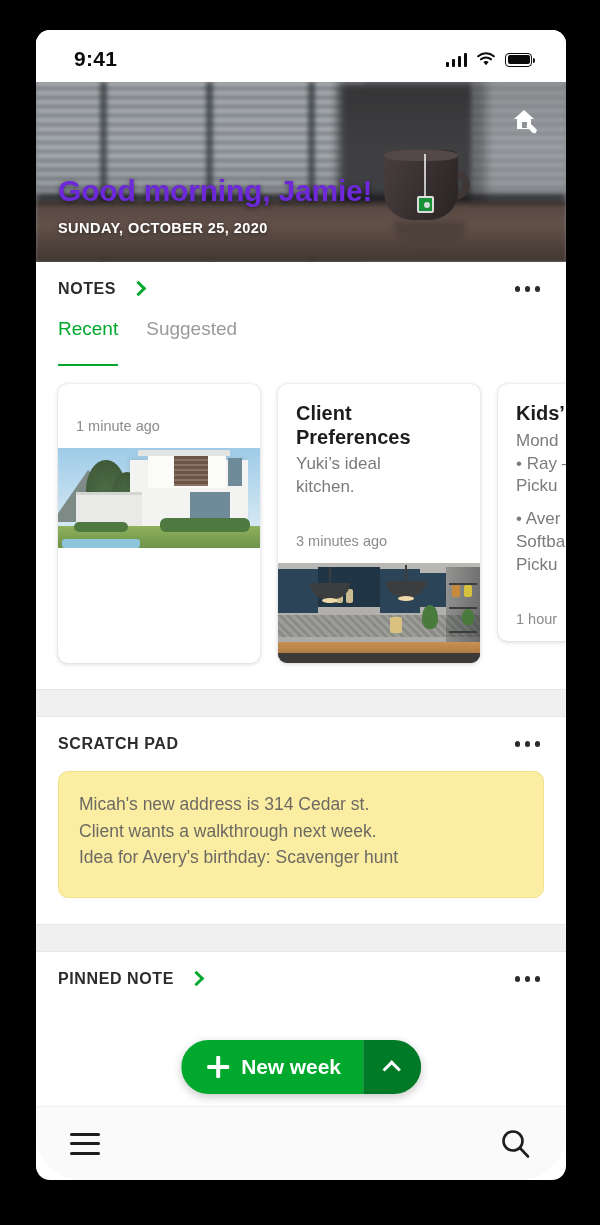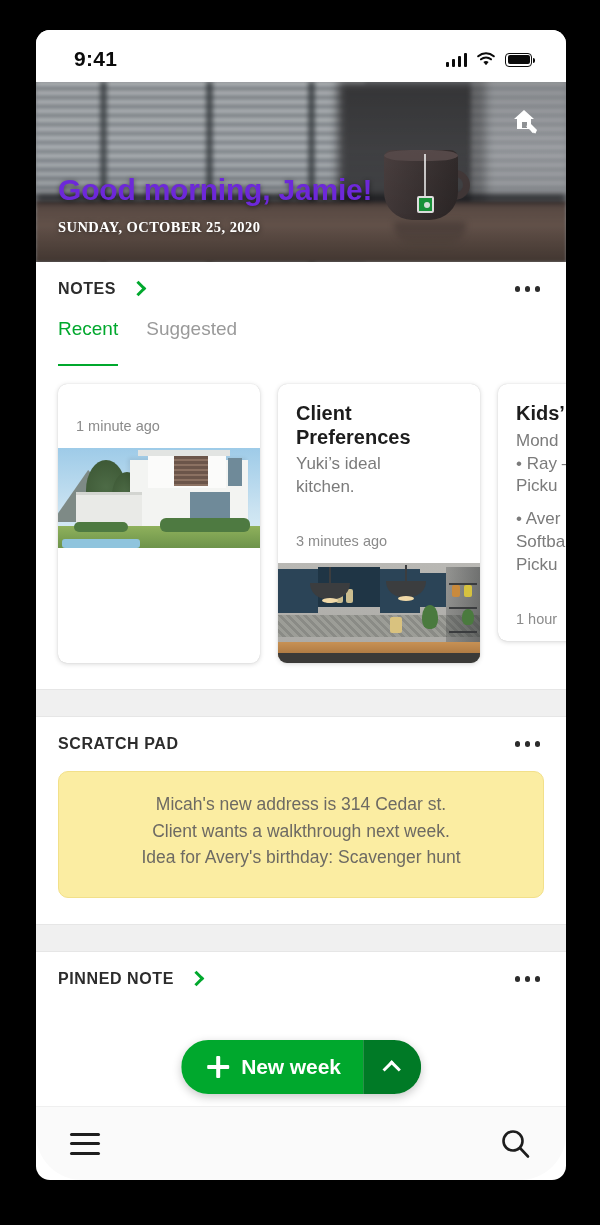--- a/index.html
+++ b/index.html
@@ -104,21 +104,21 @@
     position:absolute; inset:0;
     background:linear-gradient(to bottom,rgba(0,0,0,.10) 0%,rgba(0,0,0,.02) 38%,rgba(0,0,0,.16) 100%);
   }
   #hero-text { position:absolute; left:22px; bottom:26px; }
   #greeting {
     font-size:30px; font-weight:700; color:#6d28d9; letter-spacing:-.2px;
     text-shadow:0 1px 5px rgba(0,0,0,.45);
   }
   #hero-date {
     margin-top:12px; font-size:14.5px; font-weight:700; color:#fff;
-    letter-spacing:.45px; text-shadow:0 1px 5px rgba(0,0,0,.5);font-family:Liberation Serif, serif;
+    letter-spacing:.45px; text-shadow:0 1px 5px rgba(0,0,0,.5);
   }
   #home-edit-btn { position:absolute; right:24px; top:22px; width:34px; height:34px; cursor:pointer; }
 
   
   .section { background:#fff; padding:0 22px; }
   .sec-head {
     display:flex; align-items:center; justify-content:space-between;
     height:54px;
   }
   .sec-title-wrap { display:flex; align-items:center; gap:17px; }
@@ -196,21 +196,21 @@
   .kc-bullet { font-size:17px; color:#7b7b7b; line-height:1.35; }
 
   
   .divider { height:28px; background:#f0f0f0; border-top:1px solid #e6e6e6; border-bottom:1px solid #e6e6e6; }
 
   
   #scratch-card {
     background:#fbeda2; border:1px solid #f2e08a; border-radius:10px;
     padding:19px 20px 26px 20px; margin-bottom:26px;
   }
-  .scratch-line { font-size:17.5px; color:#6d6a63; line-height:1.52;text-align:center; }
+  .scratch-line { font-size:17.5px; color:#6d6a63; line-height:1.52; }
 
   
   #bottombar {
     position:absolute; left:0; bottom:0; width:100%; height:74px;
     background:#fafafa; border-top:1px solid #efefef;
     display:flex; align-items:center; justify-content:space-between;
     padding:0 34px; border-radius:0 0 46px 46px;
   }
   #hamburger { width:30px; height:22px; display:flex; flex-direction:column;
     justify-content:space-between; cursor:pointer; }

